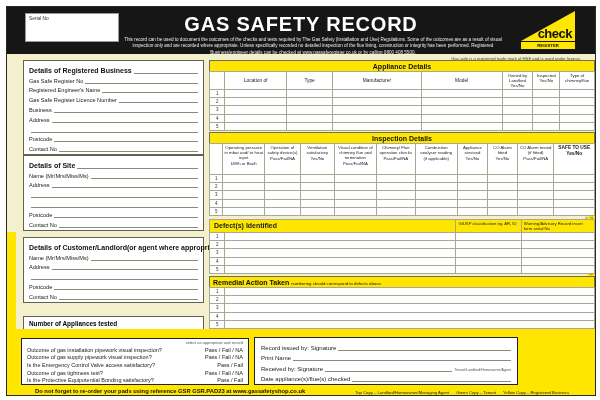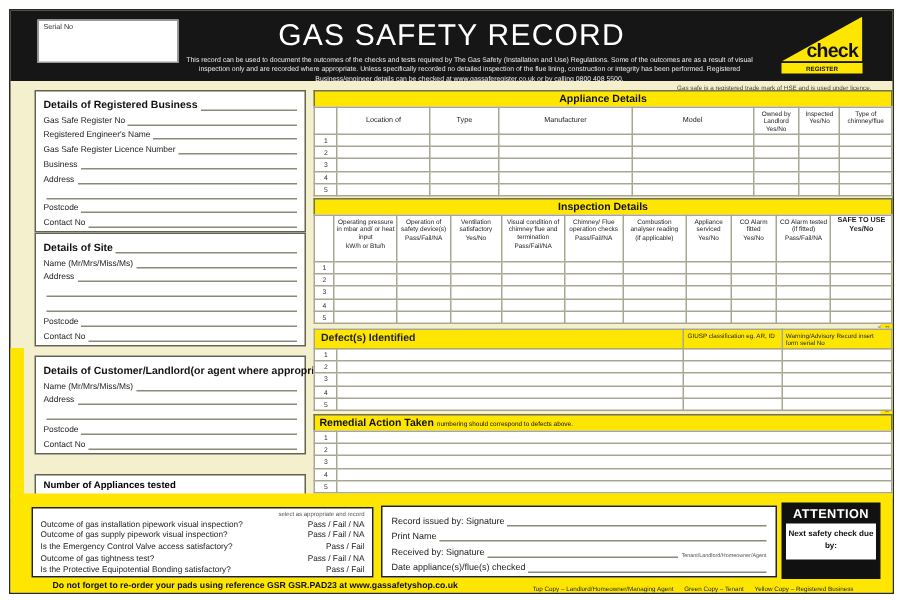--- a/index.html
+++ b/index.html
@@ -2,21 +2,21 @@
 <html><head>
 <meta charset="utf-8">
 <style>
   html,body{margin:0;padding:0;background:#e8e8e8;}
   #page{position:relative;width:600px;height:400px;background:#fff;font-family:"Liberation Sans",sans-serif;overflow:hidden;}
   #sheet{position:absolute;left:6px;top:6px;width:588px;height:388px;border:1px solid #2a2a22;background:#f4efcd;}
   
   #hdr{position:absolute;left:0;top:0;width:100%;height:47px;background:#161616;color:#fff;}
   #serialBox{position:absolute;left:18px;top:6px;width:92px;height:27px;background:#fff;border:1px solid #999;color:#333;}
   #serialBox span{display:block;font-size:4.8px;padding:2px 0 0 3px;}
-  #hdrTitle{position:absolute;left:0;right:0;top:6px;text-align:center;font-size:20px;font-weight:normal;letter-spacing:.8px;}
+  #hdrTitle{position:absolute;left:0;right:0;top:6px;text-align:center;font-size:20px;font-weight:bold;letter-spacing:.8px;}
   #hdrDesc{position:absolute;left:112px;top:30px;width:388px;text-align:center;font-size:4.6px;line-height:1.4;color:#eee;}
   #logo{position:absolute;right:20px;top:4px;width:54px;}
   #logoTri{position:relative;width:54px;height:30px;background:#ffe600;clip-path:polygon(0 100%,100% 0,100% 100%);}
   #logoTri span{position:absolute;right:3px;bottom:0px;font-size:13px;font-weight:bold;color:#111;letter-spacing:-.5px;}
   #logoReg{margin-top:1px;background:#ffe600;color:#111;font-size:4.2px;font-weight:bold;text-align:center;padding:1px 0;}
   
   #tmNote{position:absolute;right:14px;top:49px;font-size:4.2px;color:#44442f;}
   .vnote{position:absolute;writing-mode:vertical-rl;font-size:4px;color:#6a6a55;letter-spacing:.2px;}
   #vnote1{right:1px;top:210px;height:115px;}
   #vnote2{right:8px;top:328px;height:50px;}
@@ -548,24 +548,20 @@
           <span class="flabel">Received by: Signature</span>
           <span class="fline"></span>
           <span class="snote">Tenant/Landlord/Homeowner/Agent</span>
         </div>
       <div class="srow field">
           <span class="flabel">Date appliance(s)/flue(s) checked</span>
           <span class="fline"></span>
         </div>
     </div>
 
-    <div id="att">
-      <div id="attTitle">ATTENTION</div>
-      <div id="attBody">Next safety check due by:</div>
-    </div>
 
     <div id="footer">
       <div id="reorder">Do not forget to re-order your pads using reference GSR GSR.PAD23 at www.gassafetyshop.co.uk</div>
       <div id="copies">
         <span>Top Copy – Landlord/Homeowner/Managing Agent</span>
         <span>Green Copy – Tenant</span>
         <span>Yellow Copy – Registered Business</span>
       </div>
     </div>
 

